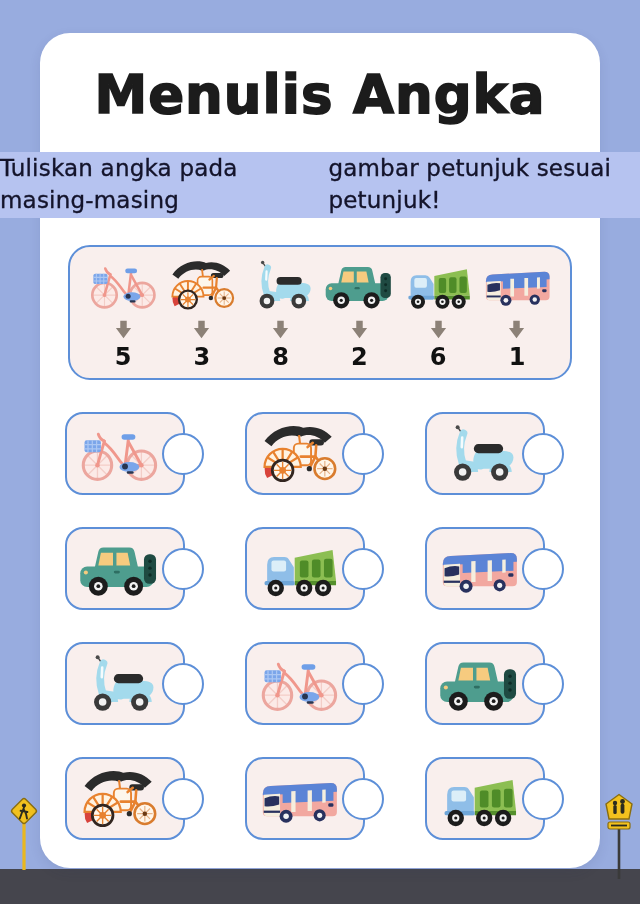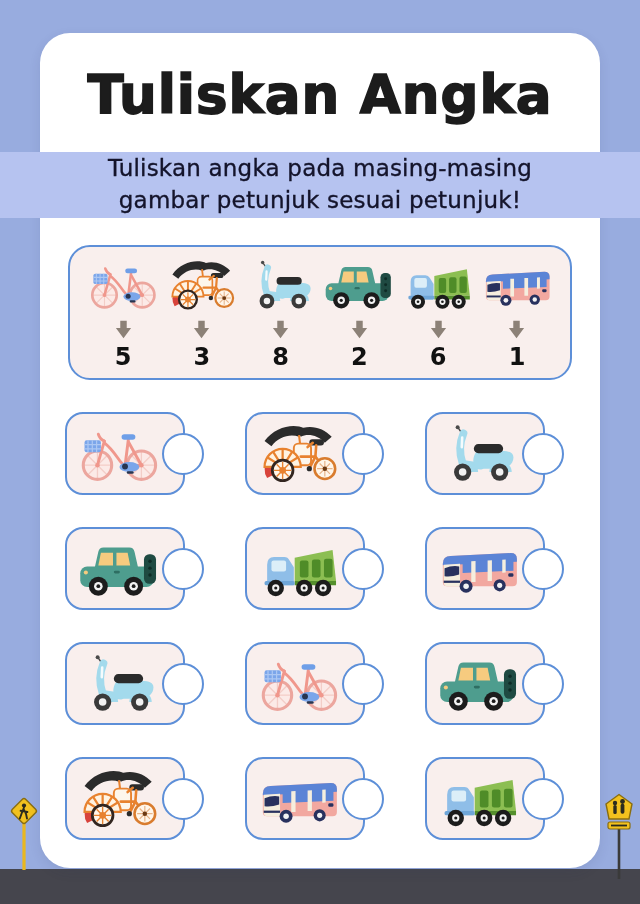--- a/index.html
+++ b/index.html
@@ -5,21 +5,21 @@
   html,body{margin:0;padding:0;}
   body{background:#6a7aa8;font-family:"DejaVu Sans","Liberation Sans",sans-serif;}
   .stage{position:relative;width:640px;height:904px;background:#98ACDF;overflow:hidden;margin:0 auto;}
   .road{position:absolute;left:0;bottom:0;width:640px;height:35px;background:#45454D;}
   .sheet{position:absolute;left:40px;top:33px;width:560px;height:835px;background:#FFFFFF;
          border-radius:30px;box-shadow:0 4px 12px rgba(40,50,90,.10);}
   .page-title{position:absolute;left:0;top:66px;width:640px;text-align:center;
     font-size:53px;font-weight:800;color:#1C1C1C;letter-spacing:1px;
     -webkit-text-stroke:1.6px #1C1C1C;line-height:1.1;}
   .banner{position:absolute;left:0;top:152px;width:640px;height:66px;background:#B6C3F0;
-    display:flex;flex-direction:column;align-items:center;justify-content:center;}
+    display:flex;flex-direction:row;align-items:center;justify-content:center;}
   .banner .line{font-size:23px;color:#14142B;line-height:1.38;letter-spacing:.2px;
     -webkit-text-stroke:.35px #14142B;}
   .key-box{position:absolute;left:68px;top:245px;width:504px;height:135px;background:#F9EFED;
     border:2.5px solid #5D8FD8;border-radius:22px;box-sizing:border-box;
     display:flex;justify-content:space-between;align-items:flex-end;padding:10px 16px 9px;}
   .key-item{display:flex;flex-direction:column;align-items:center;justify-content:flex-end;width:74px;}
   .key-item .vehicle{width:74px;height:57px;}
   .key-item .arrow{width:19px;height:25px;margin:3px 0 3px;}
   .key-number{font-size:24px;font-weight:bold;color:#111111;line-height:1;}
   .grid{position:absolute;left:65px;top:412px;display:grid;
@@ -189,21 +189,21 @@
     <circle cx="11" cy="10" r="2.2" fill="#2B2B1E"></circle>
     <rect x="9.3" y="12" width="3.4" height="9" rx="1.5" fill="#2B2B1E"></rect>
     <circle cx="18.5" cy="8.5" r="2.4" fill="#2B2B1E"></circle>
     <rect x="16.6" y="10.8" width="3.8" height="10" rx="1.7" fill="#2B2B1E"></rect>
     <rect x="4" y="29" width="22" height="7" rx="2" fill="#F2C11E" stroke="#8A6E10" stroke-width="1.2"></rect>
     <line x1="7" y1="32.5" x2="23" y2="32.5" stroke="#2B2B1E" stroke-width="1.8"></line>
   </svg>
 
   <div class="sheet"></div>
 
-  <div class="page-title">Tuliskan Angka</div>
+  <div class="page-title">Menulis Angka</div>
 
   <div class="banner">
     <div class="line">Tuliskan angka pada masing-masing</div>
     <div class="line">gambar petunjuk sesuai petunjuk!</div>
   </div>
 
   <div class="key-box">
   <div class="key-item">
     <svg class="vehicle">
       <use href="#icon-bicycle"></use>

